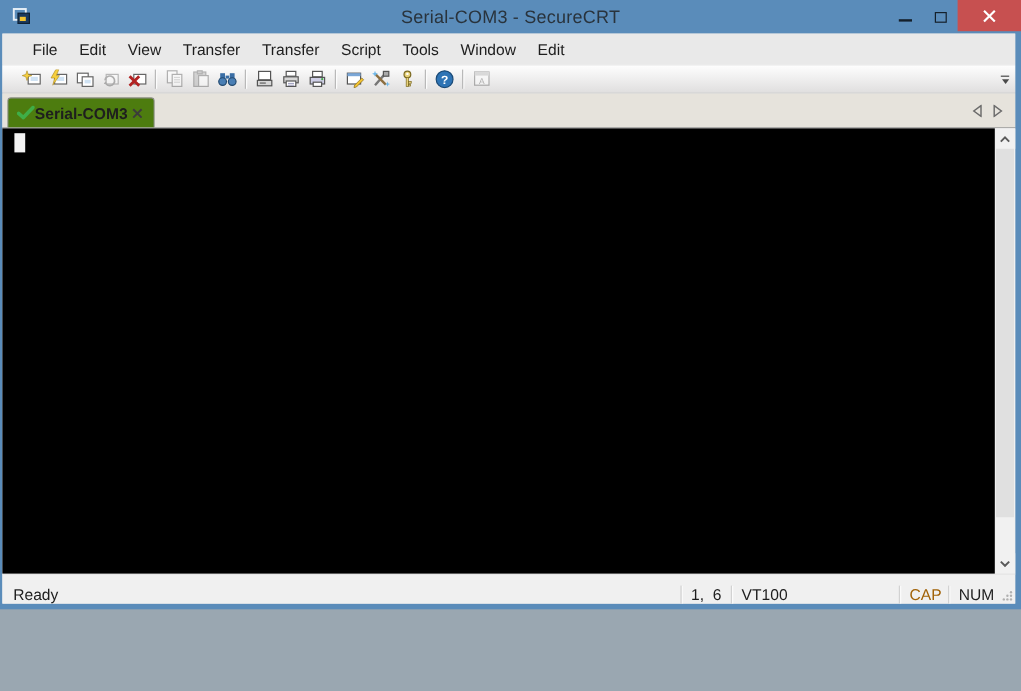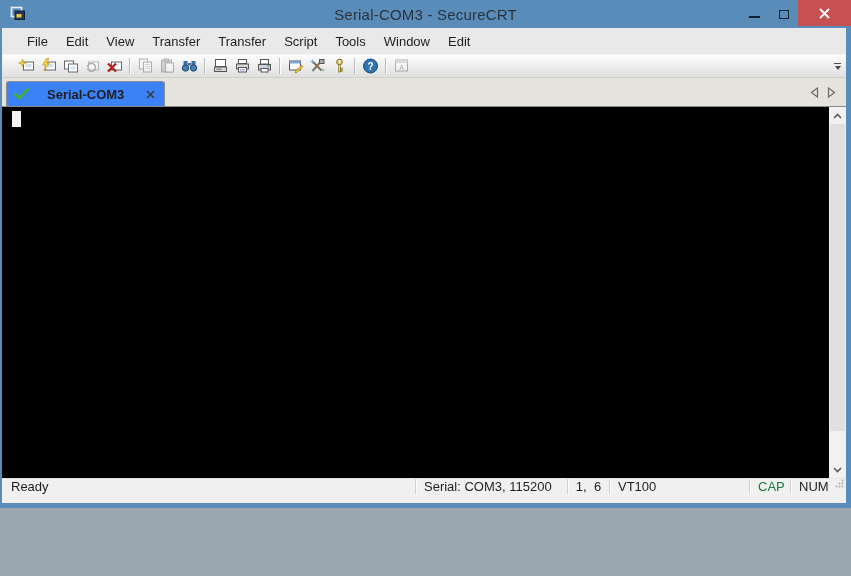--- a/index.html
+++ b/index.html
@@ -45,49 +45,49 @@
     width:143px; height:18px; border:none; background:transparent;
     font-family:"Liberation Sans",sans-serif; font-size:13px; color:#444; margin-left:4px;
   }
   .qc-input::placeholder { color:#9b9b9b; opacity:1; }
   .tb-overflow { margin-left:auto; margin-right:2px; width:13px; height:18px; display:flex; flex-direction:column; align-items:center; justify-content:center; border:none; background:transparent; padding:0; }
   .tb-overflow .bar { width:7px; height:1px; background:#4a4a4a; margin-bottom:2px; }
   .tb-overflow .tri { width:0; height:0; border-left:3.5px solid transparent; border-right:3.5px solid transparent; border-top:4px solid #4a4a4a; }
   
   .tabbar { height:28px; flex:0 0 28px; background:#e6e3dc; display:flex; align-items:flex-end; padding-left:4px; position:relative; }
   .tab {
-    height:25px; background:#3b82f6;
+    height:25px; background:#4d7c0f;
     border:1px solid #8c8c8c; border-bottom:none; border-radius:3px 3px 0 0;
-    display:flex; align-items:center; padding:0 9px 0 7px; gap:18px;
+    display:flex; align-items:center; padding:0 9px 0 7px; gap:0;
   }
   .tab-label { font-size:13px; font-weight:bold; color:#1e1e1e; }
   .tab-close { border:none; background:transparent; padding:0 0 0 4px; display:flex; align-items:center; }
   .tab-close svg { stroke:#3c3c3c; stroke-width:1.6; }
   .tab-nav { margin-left:auto; display:flex; align-items:center; gap:8px; padding-right:10px; height:100%; }
   .tab-nav button { border:none; background:transparent; padding:0; display:flex; align-items:center; }
   .tab-nav svg { stroke:#6b6b6b; fill:none; stroke-width:1.2; }
   
   .terminal-row { flex:1; display:flex; min-height:0; border-top:1px solid #8c8c8c; }
   .terminal-screen { flex:1; background:#000; position:relative; }
   .term-cursor { position:absolute; left:10px; top:4px; width:9px; height:16px; background:#f4f4f4; }
   .scrollbar { flex:0 0 17px; background:#f1f1f1; display:flex; flex-direction:column; }
   .sb-btn { height:17px; flex:0 0 17px; border:none; background:#f1f1f1; display:flex; align-items:center; justify-content:center; padding:0; }
   .sb-btn svg { stroke:#5a5a5a; fill:none; stroke-width:1.6; }
   .sb-track { flex:1; position:relative; }
   .sb-thumb { position:absolute; left:1px; right:1px; top:0; height:91%; background:#e0e0e0; }
   
-  .statusbar { height:25px; flex:0 0 25px; background:#f0f0f0; border-top:1px solid #e5e5e5; display:flex; align-items:flex-start; font-size:13px; color:#1e1e1e; }
+  .statusbar { height:25px; flex:0 0 25px; background:#f0f0f0; border-top:1px solid #e5e5e5; display:flex; align-items:flex-end; font-size:13px; color:#1e1e1e; }
   .sb-section { display:flex; align-items:center; padding:0 8px; border-left:1px solid #d2d2d2; box-shadow:inset 1px 0 0 #fbfbfb; white-space:pre; }
   .sb-section.first { border-left:none; box-shadow:none; flex:1; padding-left:9px; }
   .sb-section.w-conn { width:152px; }
   .sb-section.w-pos { width:42px; justify-content:center; }
   .sb-section.w-grid { width:118px; }
   .sb-section.w-emu { width:76px; }
   .sb-section.w-blank { width:64px; }
-  .sb-section.w-cap { width:41px; color:#15803d; }
+  .sb-section.w-cap { width:41px; color:#a16207; }
   .sb-section.w-num { width:43px; }
   .sb-grip { width:13px; display:flex; align-items:flex-end; justify-content:flex-end; padding:0 2px 2px 0; }
 </style>
 </head>
 <body>
 
 <div class="window">
 
   <div class="titlebar">
     <svg class="app-icon" viewBox="0 0 18 18">
@@ -310,21 +310,20 @@
         <button class="sb-btn">
           <svg width="9" height="6" viewBox="0 0 9 6">
               <path d="M1 1 L4.5 4.5 L8 1"></path>
             </svg>
         </button>
       </div>
     </div>
 
     <div class="statusbar">
       <div class="sb-section first">Ready</div>
-      <div class="sb-section w-conn">Serial: COM3, 115200</div>
       <div class="sb-section w-pos">1,  6</div>
       <div class="sb-section w-emu">VT100</div>
       <div class="sb-section w-blank"></div>
       <div class="sb-section w-cap">CAP</div>
       <div class="sb-section w-num">NUM</div>
       <div class="sb-grip">
         <svg width="9" height="9" viewBox="0 0 9 9">
           <circle cx="7.5" cy="1.5" r="1" fill="#b0b0b0"></circle>
             <circle cx="7.5" cy="4.5" r="1" fill="#b0b0b0"></circle>
             <circle cx="7.5" cy="7.5" r="1" fill="#b0b0b0"></circle>

